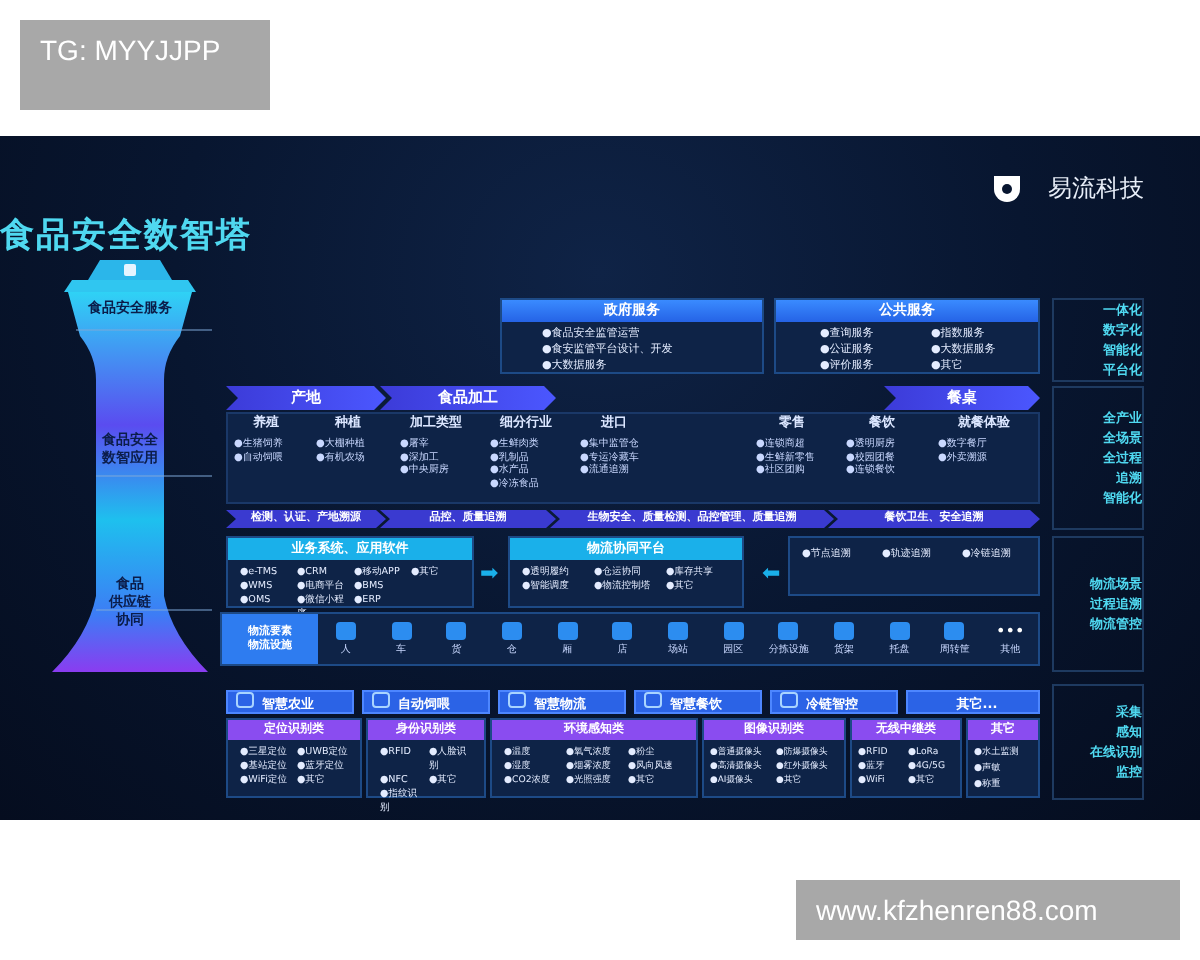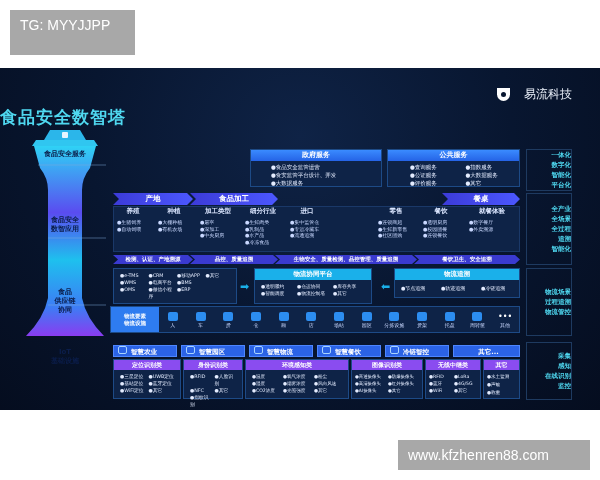--- a/index.html
+++ b/index.html
@@ -67,22 +67,20 @@
       <line x1="14" y1="37" x2="82" y2="37" stroke="#7fa8d8" stroke-width="0.5"></line>
       <line x1="24" y1="110" x2="82" y2="110" stroke="#7fa8d8" stroke-width="0.5"></line>
       <line x1="24" y1="177" x2="82" y2="177" stroke="#7fa8d8" stroke-width="0.5"></line>
     </svg>
     <div class="tlabel" style="top:22px">食品安全服务</div>
     <div class="tlabel" style="top:88px;white-space:pre">食品安全
 数智应用</div>
     <div class="tlabel" style="top:160px;white-space:pre">食品
 供应链
 协同</div>
-    <div class="tlabel" style="top:215px;white-space:pre;top:220px">IoT
-基础设施</div>
   </div>
 
   <div class="box" style="left:250px;top:81px;width:132px;height:38px">
     <div class="bhead">政府服务</div>
     <div class="items" style="grid-template-columns:1fr;padding-left:20px">
       <span>●食品安全监管运营</span>
       <span>●食安监管平台设计、开发</span>
       <span>●大数据服务</span>
     </div>
   </div>
@@ -162,20 +160,21 @@
   </div>
   <div class="side" style="top:125px;height:72px">
     <span>全产业</span>
     <span>全场景</span>
     <span>全过程</span>
     <span>追溯</span>
     <span>智能化</span>
   </div>
 
   <div class="box" style="left:113px;top:200px;width:124px;height:36px">
+    <div class="cyanhead">业务系统、应用软件</div>
     <div class="items" style="grid-template-columns:repeat(4,1fr);font-size:4.8px;gap:0 4px">
       <span>●e-TMS</span>
       <span>●CRM</span>
       <span>●移动APP</span>
       <span>●其它</span>
       <span>●WMS</span>
       <span>●电商平台</span>
       <span>●BMS</span>
       <span></span>
       <span>●OMS</span>
@@ -190,21 +189,20 @@
       <span>●透明履约</span>
       <span>●仓运协同</span>
       <span>●库存共享</span>
       <span>●智能调度</span>
       <span>●物流控制塔</span>
       <span>●其它</span>
     </div>
   </div>
   <div style="position:absolute;left:381px;top:212px;color:#1ab0ea;font-size:11px">⬅</div>
   <div class="box" style="left:394px;top:200px;width:126px;height:30px">
-    <div class="cyanhead">物流追溯</div>
     <div class="items" style="grid-template-columns:repeat(3,1fr);font-size:5px;padding-top:5px">
       <span>●节点追溯</span>
       <span>●轨迹追溯</span>
       <span>●冷链追溯</span>
     </div>
   </div>
 
   <div class="iconrow">
     <div class="lead" style="white-space:pre">物流要素
 物流设施</div>
@@ -266,21 +264,21 @@
     <span>过程追溯</span>
     <span>物流管控</span>
   </div>
 
   <div class="sbtn" style="left:113px;width:64px">
       <span class="gi"></span>
       <span>智慧农业</span>
     </div>
   <div class="sbtn" style="left:181px;width:64px">
       <span class="gi"></span>
-      <span>智慧园区</span>
+      <span>自动饲喂</span>
     </div>
   <div class="sbtn" style="left:249px;width:64px">
       <span class="gi"></span>
       <span>智慧物流</span>
     </div>
   <div class="sbtn" style="left:317px;width:64px">
       <span class="gi"></span>
       <span>智慧餐饮</span>
     </div>
   <div class="sbtn" style="left:385px;width:64px">

